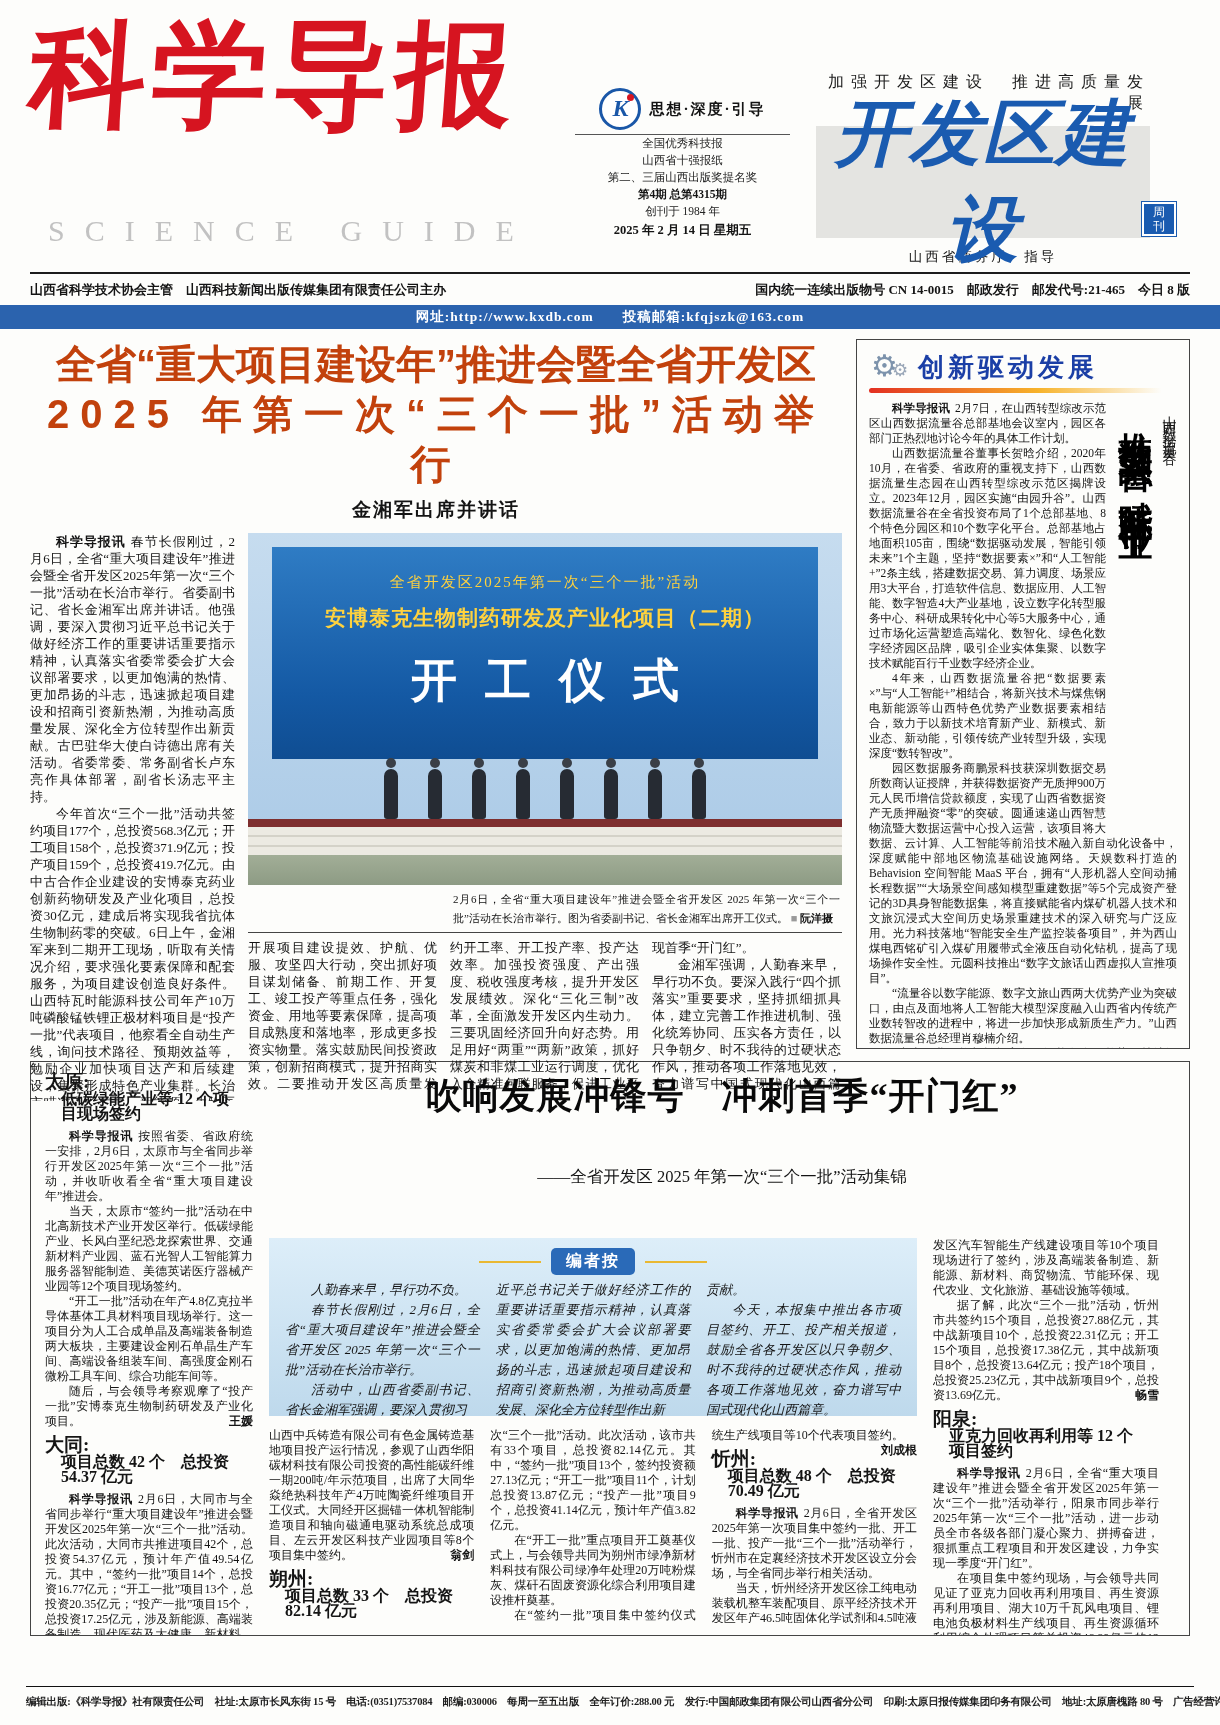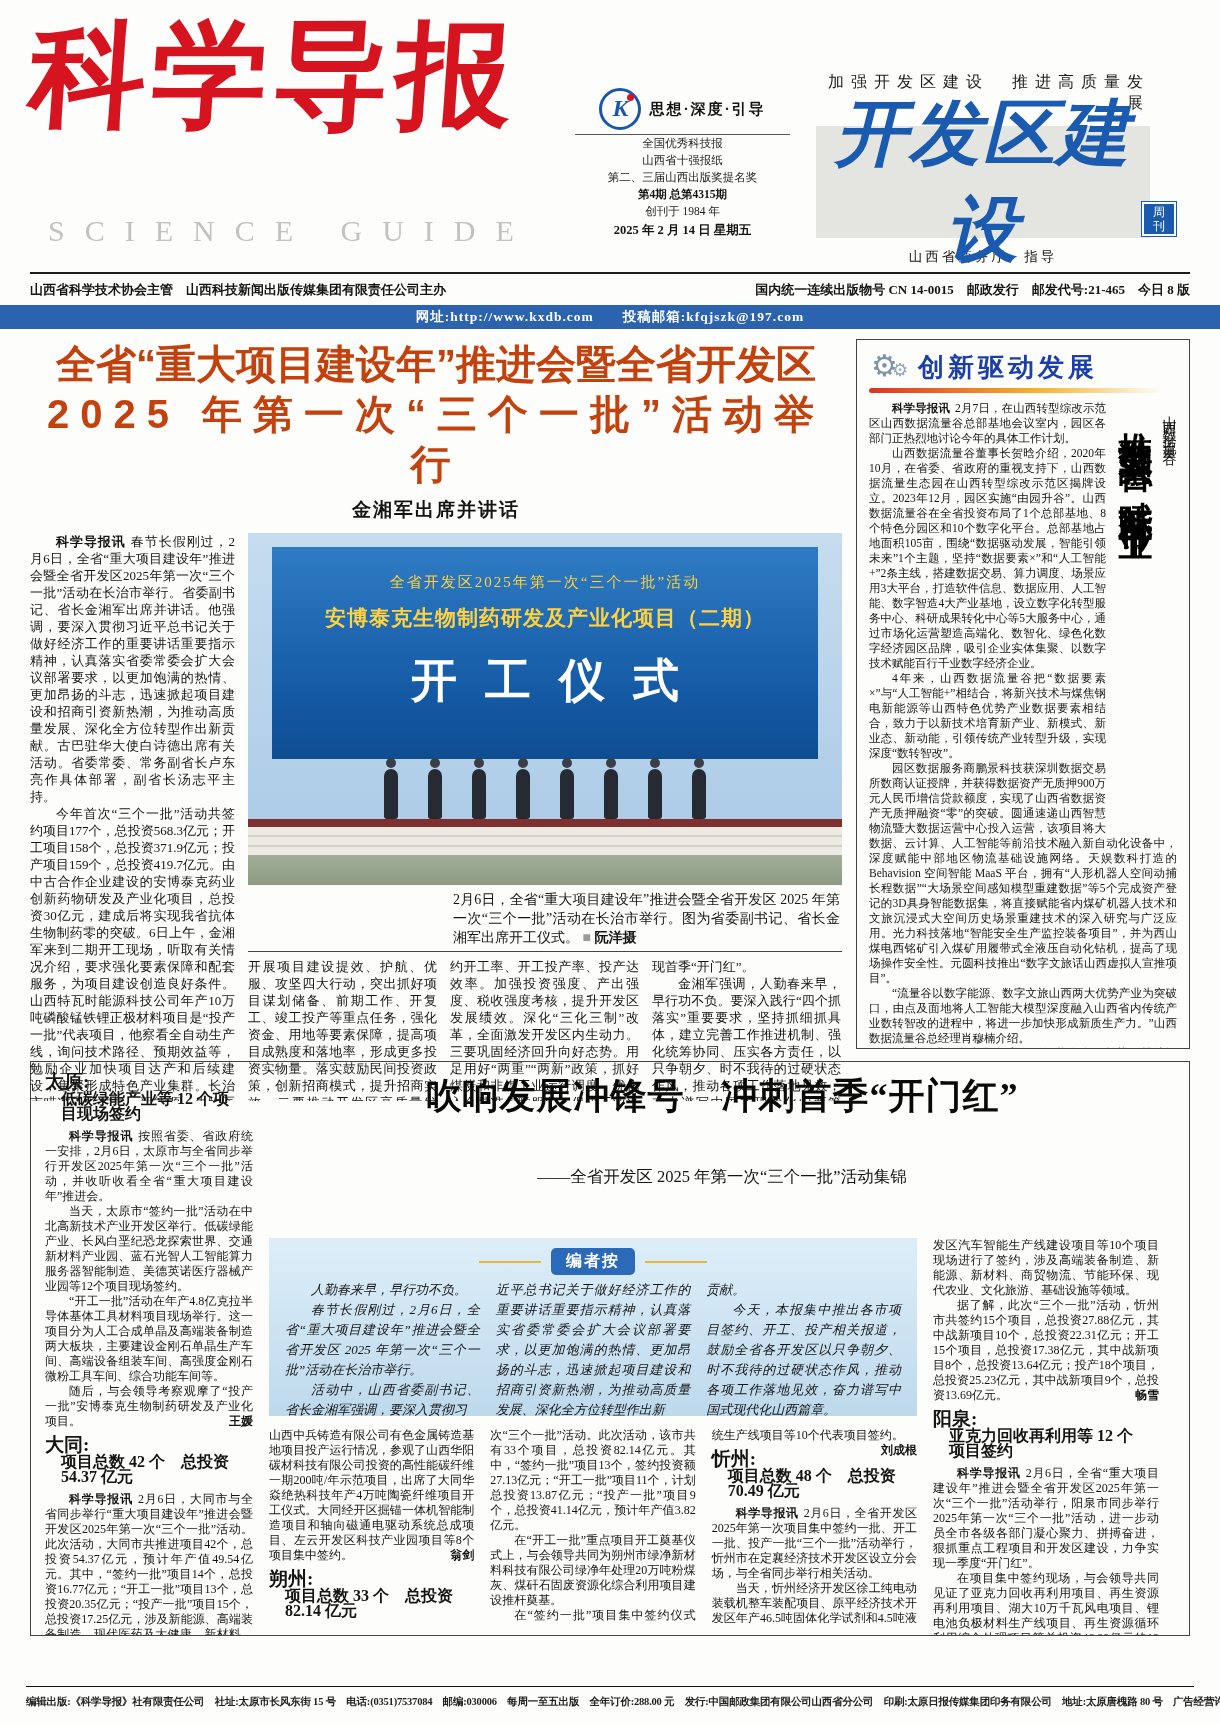--- a/index.html
+++ b/index.html
@@ -63,21 +63,21 @@
          font-family:"Liberation Sans",sans-serif;text-indent:28px;}
   .ph-people{position:absolute;left:0;right:0;top:236px;display:flex;justify-content:center;gap:30px;}
   .ph-person{width:14px;height:50px;background:#262b33;border-radius:7px 7px 3px 3px;position:relative;}
   .ph-person::before{content:"";position:absolute;top:-11px;left:2px;width:10px;height:10px;
                      border-radius:50%;background:#3a3f47;}
   .ph-floor{position:absolute;left:0;right:0;top:286px;height:8px;background:#7e2f2f;}
   .ph-steps{position:absolute;left:0;right:0;top:294px;height:28px;background:
             repeating-linear-gradient(180deg,#eceae2 0 8px,#d4d2c8 8px 10px);}
   .ph-cloth{position:absolute;left:0;right:0;bottom:0;height:30px;
             background:linear-gradient(180deg,#a2ae97 0%,#8d9b84 100%);}
-  .caption{font-size:14px;line-height:19px;padding:5px 2px 4px 205px;border-bottom:1px solid #444;
+  .caption{font-size:11px;line-height:19px;padding:5px 2px 4px 205px;border-bottom:1px solid #444;
            text-align:justify;}
   .credit{white-space:nowrap;font-weight:bold;}
   .credit .sq{color:#9a9a9a;font-weight:normal;}
   .main-cols{display:flex;gap:13px;margin-top:6px;height:152px;overflow:hidden;}
   .mcol{width:189px;}
   
   .sidebar{width:334px;border:1px solid #444;height:710px;box-sizing:border-box;
            padding:8px 12px;overflow:hidden;background:#fdfdfb;}
   .kicker{display:flex;align-items:flex-end;gap:10px;padding:2px 0 0 2px;}
   .gears{font-size:30px;line-height:30px;color:#7d93ac;}
@@ -155,21 +155,21 @@
         </span>
       </div>
       <div class="sec-guide">山西省商务厅　指导</div>
     </div>
   </div>
 
   <div class="pub-row">
     <span>山西省科学技术协会主管　山西科技新闻出版传媒集团有限责任公司主办</span>
     <span>国内统一连续出版物号 CN 14-0015　邮政发行　邮发代号:21-465　今日 8 版</span>
   </div>
-  <div class="web-bar">网址:http://www.kxdb.com　　投稿邮箱:kfqjszk@197.com</div>
+  <div class="web-bar">网址:http://www.kxdb.com　　投稿邮箱:kfqjszk@163.com</div>
 
   <div class="content">
 
     <div class="main-left">
       <div class="hl">全省“重大项目建设年”推进会暨全省开发区</div>
       <div class="hl hl2">2025 年第一次“三个一批”活动举行</div>
       <div class="subhead">金湘军出席并讲话</div>
 
       <div class="main-body">
         <div class="mcol1">

